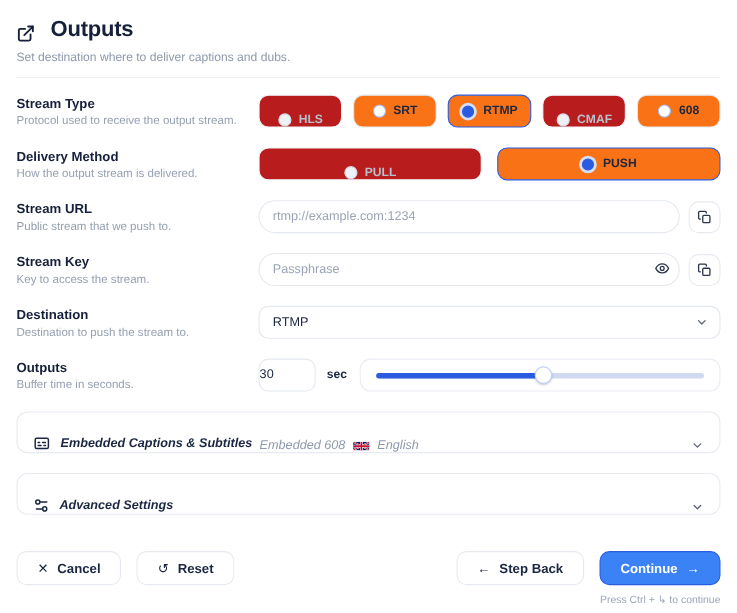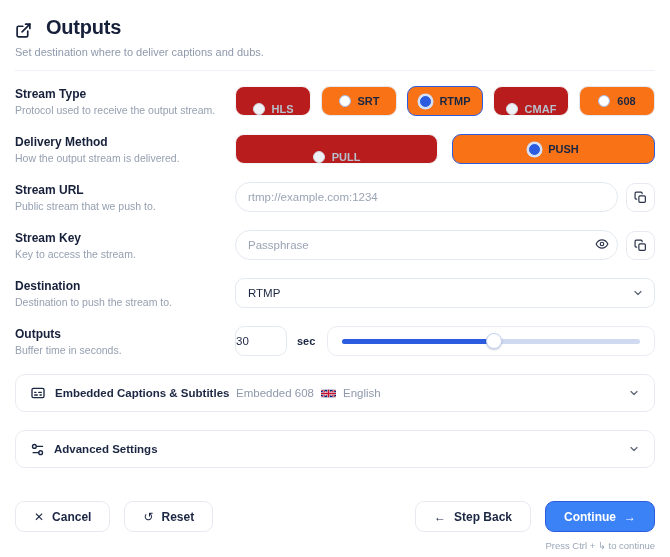--- a/index.html
+++ b/index.html
@@ -54,22 +54,22 @@
   .unit { font-size:11px; font-weight:600; color:#1b2642; margin:0 12px 0 10px; }
   .slider-box { flex:1; height:30px; border:1px solid #e9edf3; border-radius:10px;
     display:flex; align-items:center; padding:0 14px; }
   .slider-track { position:relative; width:100%; height:5px; border-radius:3px; background:#cfdaf1; }
   .slider-fill { position:absolute; left:0; top:0; height:5px; border-radius:3px; background:#2b5ce0; }
   .slider-thumb { position:absolute; right:-8px; top:50%; transform:translateY(-50%);
     width:16px; height:16px; border-radius:50%; background:#fff; border:1px solid #c3d1f0;
     box-shadow:0 1px 2px rgba(30,50,100,.25); cursor:grab; }
 
   
-  .acc { display:flex; align-items:center; height:38px; border:1px solid #e7ebf1; border-radius:10px;
-    padding:0 14px; margin-bottom:18px; cursor:pointer; background:#fff; }
+  .acc { display:flex; align-items:flex-end; height:38px; border:1px solid #e7ebf1; border-radius:10px;
+    padding:0 14px; margin-bottom:18px; cursor:pointer; background:#fff;font-style:italic; }
   .acc-left { display:flex; align-items:center; gap:9px; width:206px; flex:0 0 auto; }
   .acc-title { font-size:11.5px; font-weight:700; color:#1b2642; }
   .acc-summary { font-size:11.5px; color:#8e99ab; display:flex; align-items:center; gap:7px; }
   .acc .chev { margin-left:auto; display:flex; }
   .flag { border-radius:2px; overflow:hidden; display:flex; }
 
   
   .footer { display:flex; align-items:center; margin-top:33px; }
   .btn { height:31px; display:inline-flex; align-items:center; justify-content:center; gap:8px;
     border-radius:9px; border:1px solid #e6eaf0; background:#fff; font-size:12px; font-weight:700;

